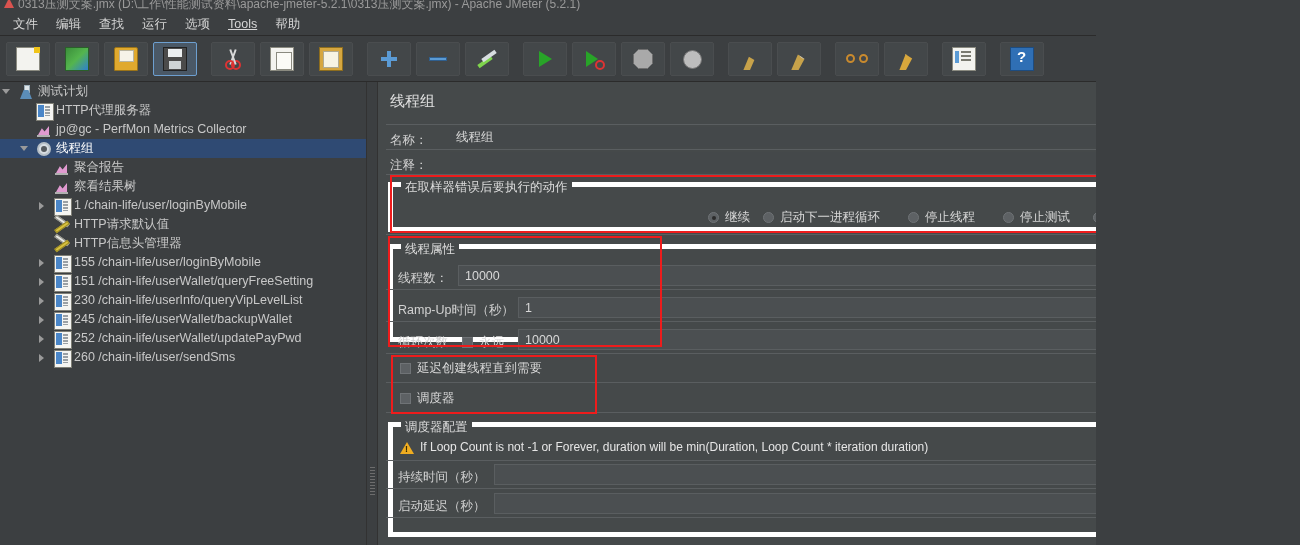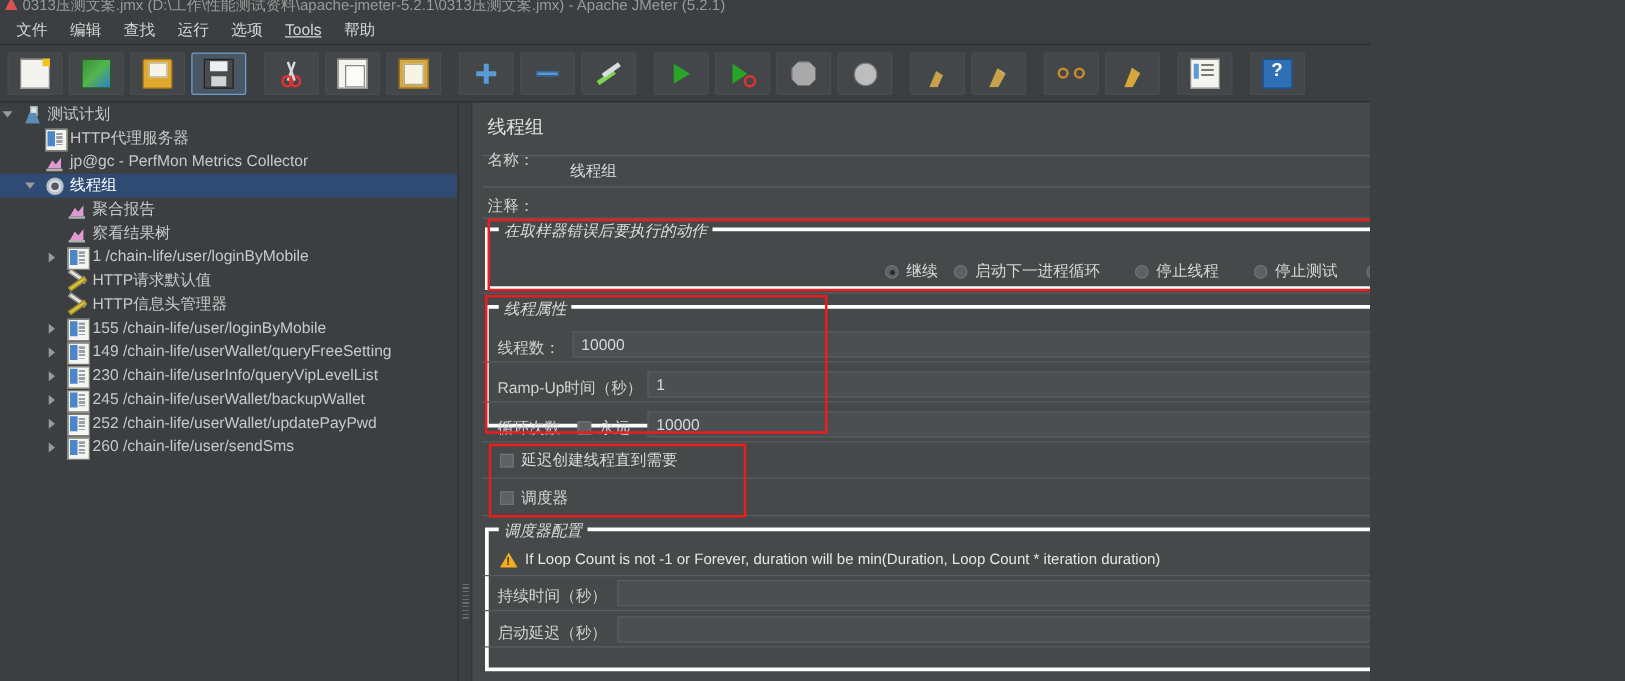--- a/index.html
+++ b/index.html
@@ -170,23 +170,22 @@
     font-size: 12.5px;
     padding: 2px 6px;
     line-height: 16px;
     white-space: nowrap;
     overflow: hidden;
   }
   .txtfield.flat { border: none; background: #44484a; }
 
   .groupbox {
     position: absolute;
-    border: 3px solid #ffffff;
-    box-sizing: border-box;
-    font-style: italic;
+    border: 5px solid #ffffff;
+    box-sizing: border-box;
   }
   .groupbox > .gtitle {
     position: absolute; top: -8px; left: 8px;
     background: #45494a;
     padding: 0 4px;
     font-size: 12.5px;
     color: #dcdcdc;
     white-space: nowrap;
   }
 
@@ -441,21 +440,21 @@
         <span class="tlabel" style="left: 74px;">HTTP信息头管理器</span>
       </div>
       <div class="tree-row">
         <span class="twisty" style="left: 38px;"></span>
         <span class="ticn ti-http" style="left: 54px;"></span>
         <span class="tlabel" style="left: 74px;">155 /chain-life/user/loginByMobile</span>
       </div>
       <div class="tree-row">
         <span class="twisty" style="left: 38px;"></span>
         <span class="ticn ti-http" style="left: 54px;"></span>
-        <span class="tlabel" style="left: 74px;">149 /chain-life/userWallet/queryFreeSetting</span>
+        <span class="tlabel" style="left: 74px;">151 /chain-life/userWallet/queryFreeSetting</span>
       </div>
       <div class="tree-row">
         <span class="twisty" style="left: 38px;"></span>
         <span class="ticn ti-http" style="left: 54px;"></span>
         <span class="tlabel" style="left: 74px;">230 /chain-life/userInfo/queryVipLevelList</span>
       </div>
       <div class="tree-row">
         <span class="twisty" style="left: 38px;"></span>
         <span class="ticn ti-http" style="left: 54px;"></span>
         <span class="tlabel" style="left: 74px;">245 /chain-life/userWallet/backupWallet</span>
@@ -474,21 +473,21 @@
 
   <div class="splitter">
     <div class="grip"></div>
   </div>
 
   <div class="content">
 
     <div class="panel-title">线程组</div>
     <div class="hline" style="top:42px"></div>
 
-    <div class="field-label" style="left:12px; top:38px">名称：</div>
+    <div class="field-label" style="left:12px; top:50px">名称：</div>
     <div class="txtfield flat" style="left:72px; top:45px; width:842px; height:20px">线程组</div>
     <div class="hline" style="top:67px"></div>
 
     <div class="field-label" style="left:12px; top:75px">注释：</div>
     <div class="txtfield flat" style="left:72px; top:70px; width:842px; height:20px"></div>
     <div class="hline" style="top:92px"></div>
 
     <div class="groupbox" style="left:10px; top:100px; width:826px; height:50px">
       <div class="gtitle">在取样器错误后要执行的动作</div>
     </div>

